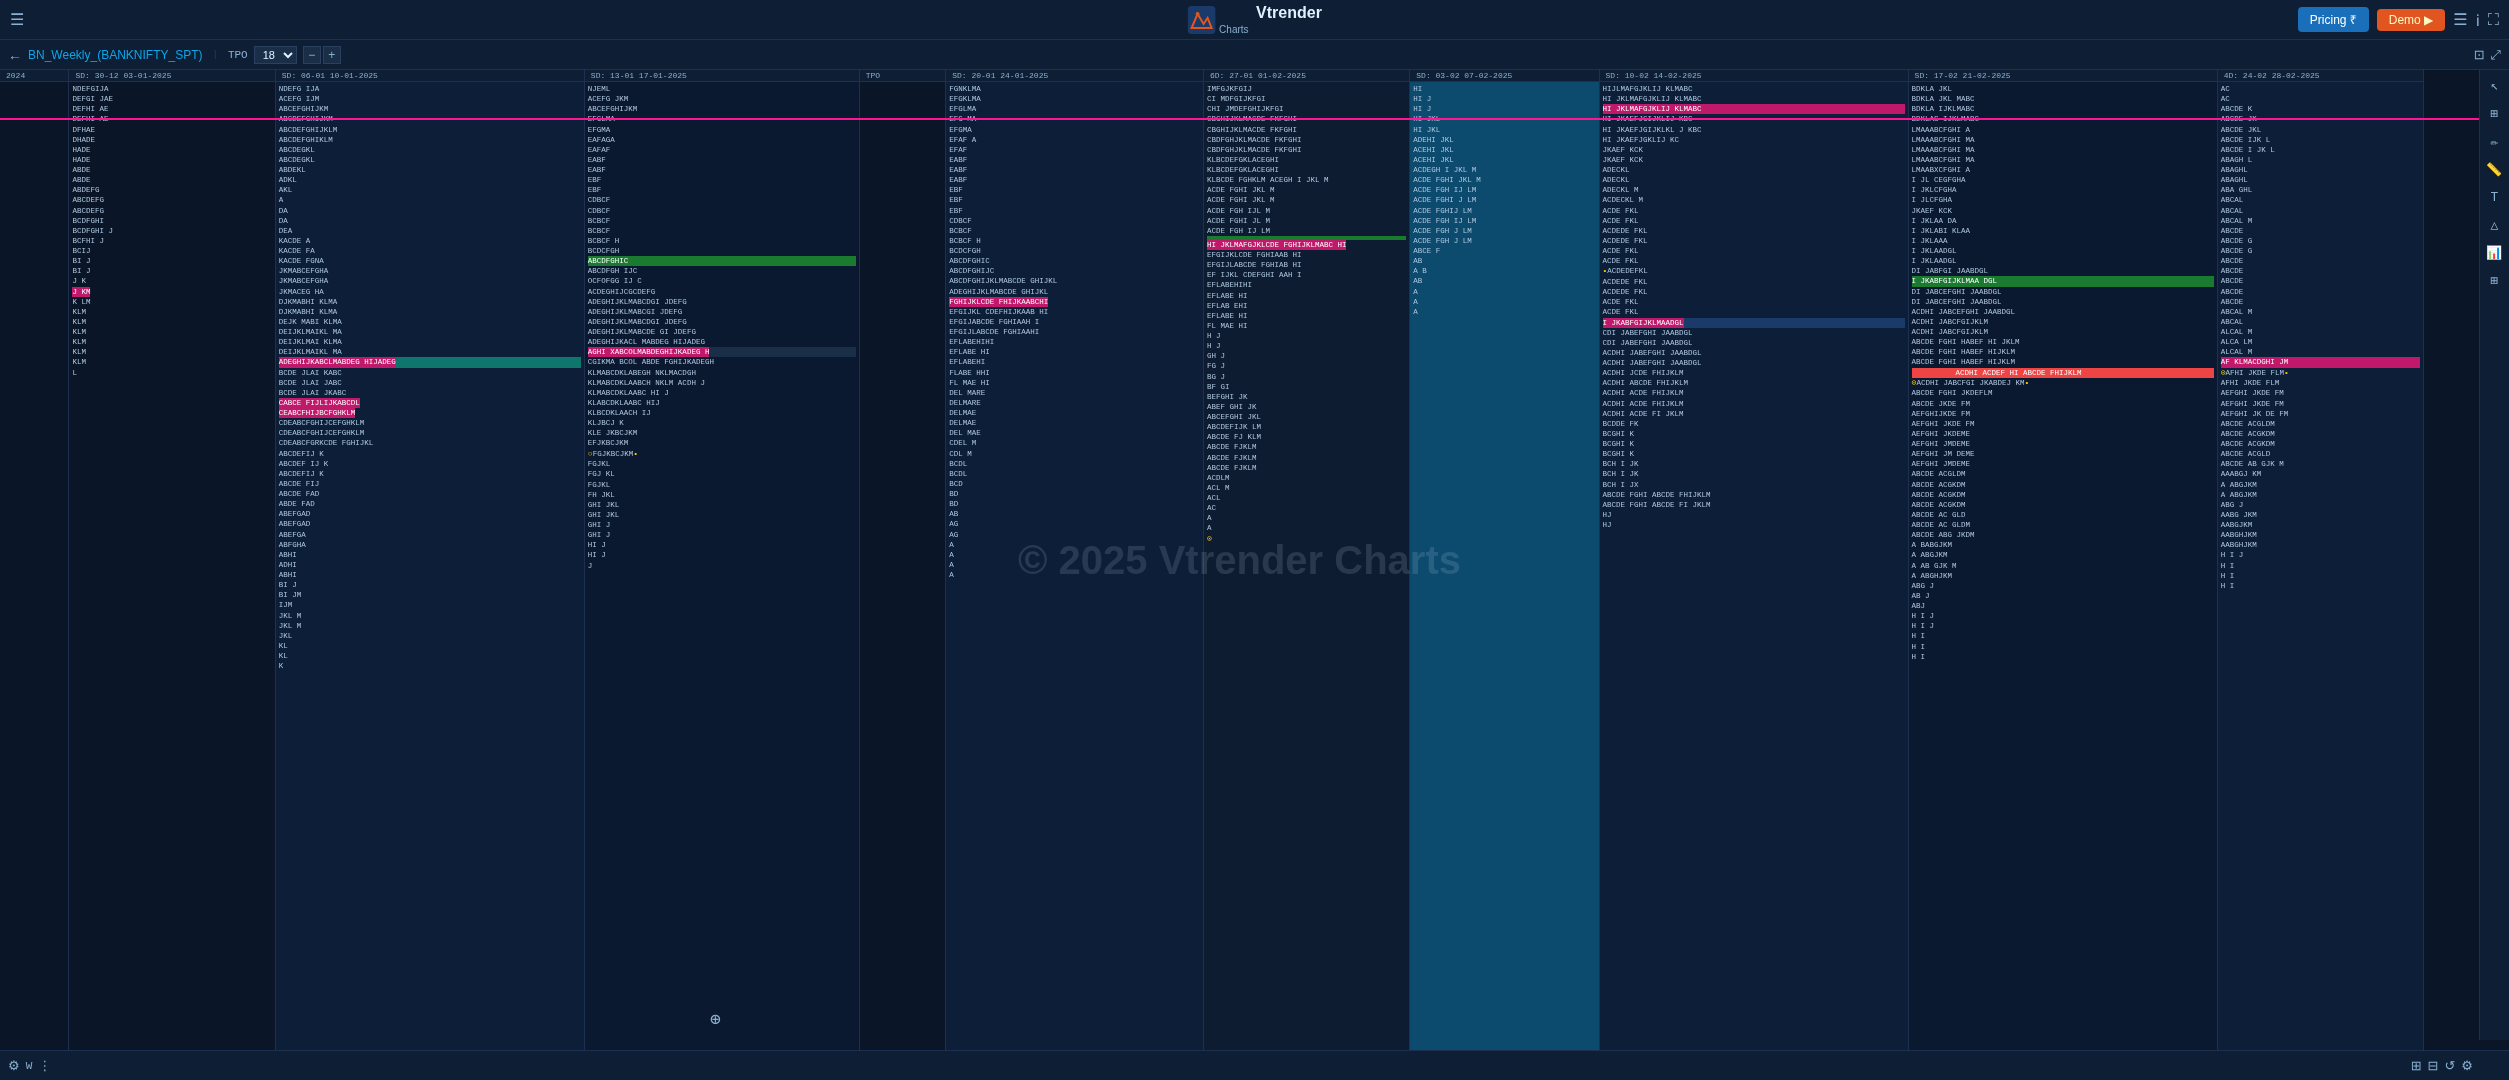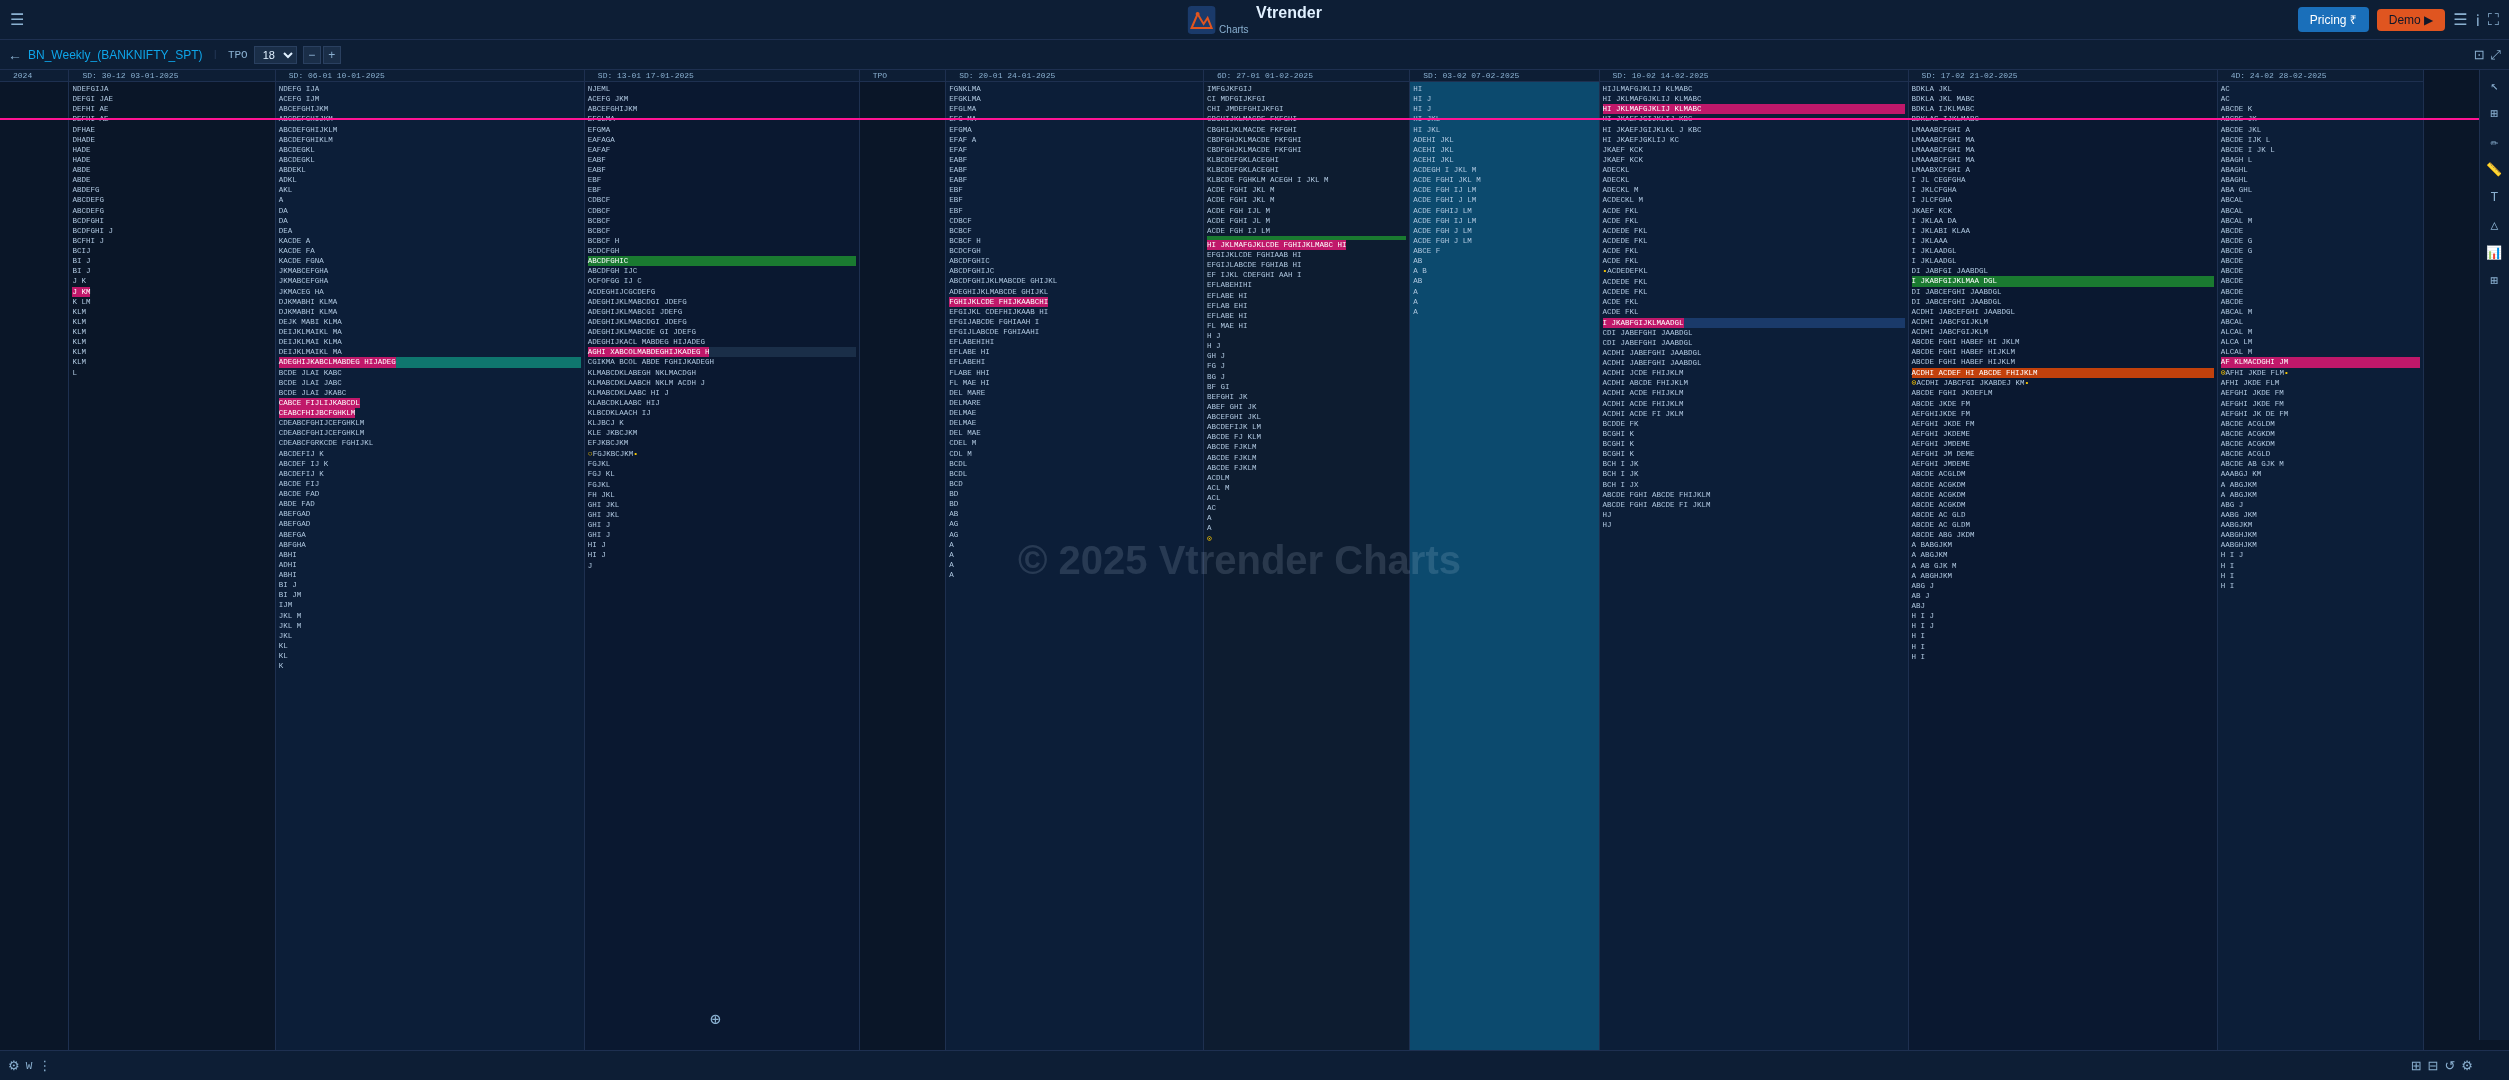--- a/index.html
+++ b/index.html
@@ -75,21 +75,21 @@
       cursor: pointer;
       border: none;
       font-family: Arial, sans-serif;
     }
     #pricing-btn {
       background: #1a6fba;
       color: white;
     }
     #demo-btn {
       background: #e05520;
-      color: #0f172a;
+      color: #fef9c3;
       display: flex;
       align-items: center;
       gap: 4px;
     }
     .top-icon-btn {
       background: none;
       border: none;
       color: #8ab0d0;
       font-size: 16px;
       cursor: pointer;
@@ -249,21 +249,21 @@
 
     .col-section {
       flex: 1;
       border-right: 1px solid #1e3050;
       position: relative;
       overflow: hidden;
     }
 
     .col-header {
       background: #0d1e35;
-      padding: 1px 13px;
+      padding: 1px 6px;
       font-size: 8px;
       color: #8ab0d0;
       border-bottom: 1px solid #1e3050;
       white-space: nowrap;
     }
 
     .col-content {
       padding: 2px 3px;
       font-size: 7.5px;
       line-height: 1.35;
@@ -767,21 +767,21 @@
         <div>DI JABFGI JAABDGL</div>
         <div><span class="highlight-green" style="width: 100%">I JKABFGIJKLMAA DGL</span></div>
         <div>DI JABCEFGHI JAABDGL</div>
         <div>DI JABCEFGHI JAABDGL</div>
         <div>ACDHI JABCEFGHI JAABDGL</div>
         <div>ACDHI JABCFGIJKLM</div>
         <div>ACDHI JABCFGIJKLM</div>
         <div>ABCDE FGHI HABEF HI JKLM</div>
         <div>ABCDE FGHI HABEF HIJKLM</div>
         <div>ABCDE FGHI HABEF HIJKLM</div>
-        <div style="background: #c2410c; color: white;">ACDHI ACDEF HI ABCDE FHIJKLM</div>
+        <div style="background: #ef4444; color: white; padding-left: 44px;">ACDHI ACDEF HI ABCDE FHIJKLM</div>
         <div><span class="dot-marker">⊙</span>ACDHI JABCFGI JKABDEJ KM<span class="dot-marker">•</span></div>
         <div>ABCDE FGHI JKDEFLM</div>
         <div>ABCDE JKDE FM</div>
         <div>AEFGHIJKDE FM</div>
         <div>AEFGHI JKDE FM</div>
         <div>AEFGHI JKDEME</div>
         <div>AEFGHI JMDEME</div>
         <div>AEFGHI JM DEME</div>
         <div>AEFGHI JMDEME</div>
         <div>ABCDE ACGLDM</div>

